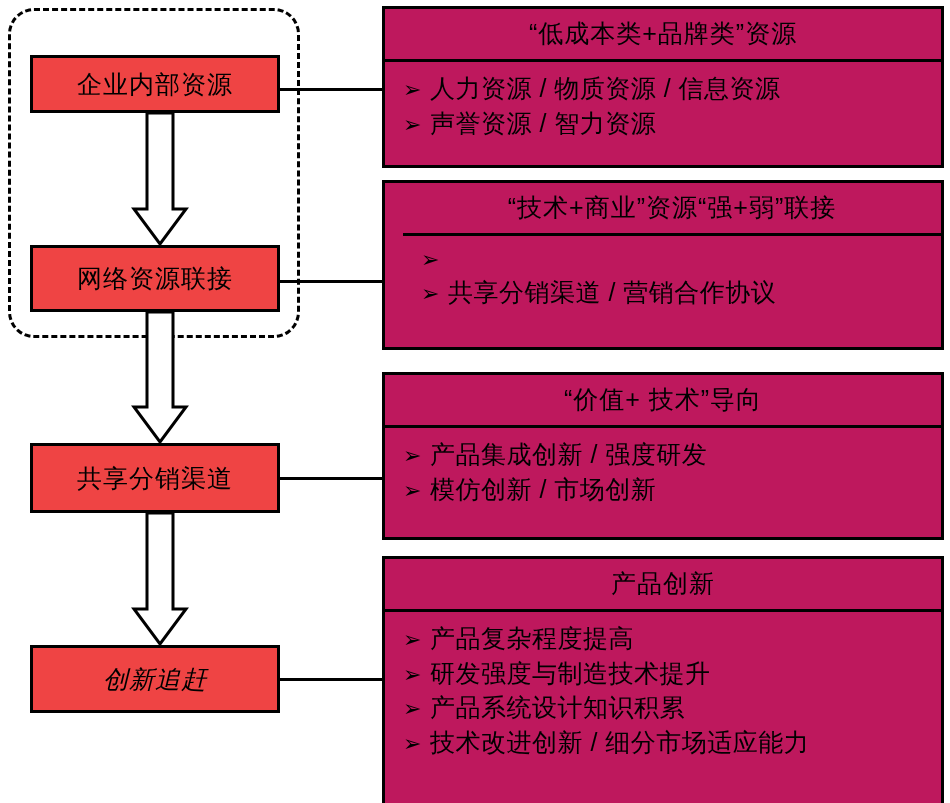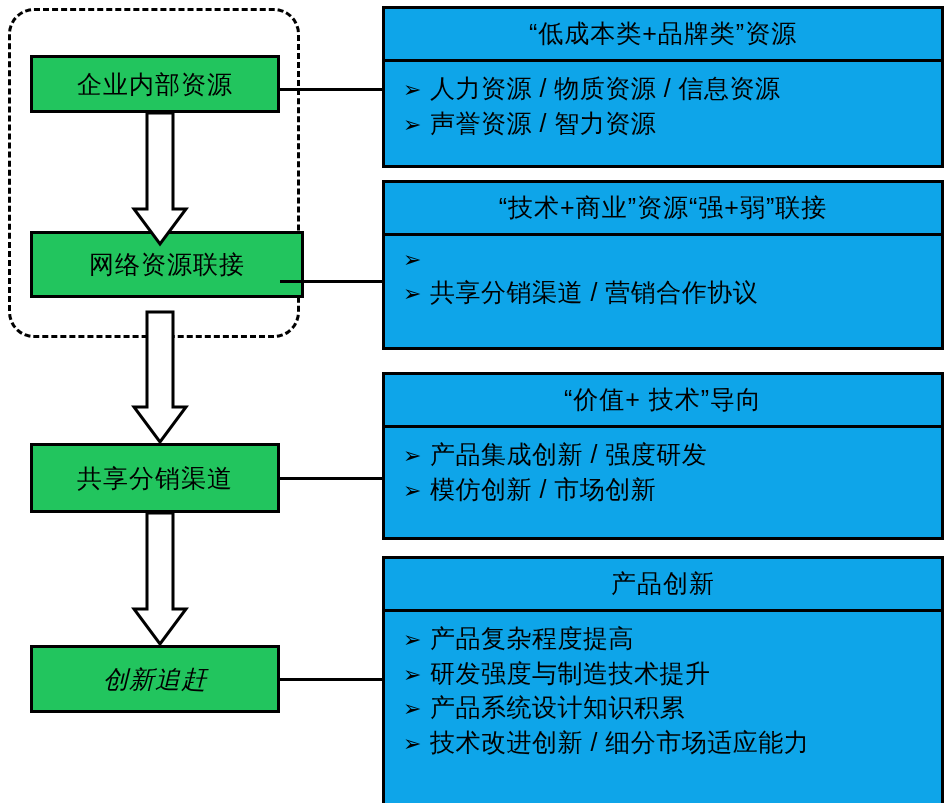--- a/index.html
+++ b/index.html
@@ -25,33 +25,33 @@
     width: 292px;
     height: 330px;
     border: 3px dashed #000000;
     border-radius: 26px;
     box-sizing: border-box;
   }
   .node {
     position: absolute;
     box-sizing: border-box;
     border: 3px solid #000000;
-    background: #22c55e;
+    background: #ef4444;
     display: flex;
     align-items: center;
     justify-content: center;
     font-size: 25px;
     letter-spacing: 1px;
     color: #000000;
   }
   .panel {
     position: absolute;
     box-sizing: border-box;
     border: 3px solid #000000;
-    background: #0ea5e9;
+    background: #be185d;
   }
   .panel-title {
     box-sizing: border-box;
     width: 100%;
     text-align: center;
     font-size: 25px;
     letter-spacing: 1px;
     padding: 8px 6px 9px 6px;
     border-bottom: 3px solid #000000;
   }
@@ -85,21 +85,21 @@
 <body>
 
 <div id="canvas">
 
   <div class="dashed-group"></div>
 
   <div class="node" style="left:30px; top:55px; width:250px; height:58px;">
     <span>企业内部资源</span>
   </div>
 
-  <div class="node" style="left:30px; top:231px; width:274px; height:67px;">
+  <div class="node" style="left:30px; top:245px; width:250px; height:67px;">
     <span>网络资源联接</span>
   </div>
 
   <div class="node" style="left:30px; top:443px; width:250px; height:70px;">
     <span>共享分销渠道</span>
   </div>
 
   <div class="node" style="left:30px; top:645px; width:250px; height:68px;font-style:italic;">
     <span>创新追赶</span>
   </div>
@@ -128,21 +128,21 @@
         <span class="bullet-mark">➢</span>
         <span>人力资源 / 物质资源 / 信息资源</span>
       </div>
       <div class="bullet-row">
         <span class="bullet-mark">➢</span>
         <span>声誉资源 / 智力资源</span>
       </div>
     </div>
   </div>
 
-  <div class="panel" style="left:382px; top:180px; width:562px; height:170px;">
+  <div class="panel" style="left:382px; top:180px; width:562px; height:170px;padding-left:18px;">
     <div class="panel-title">“技术+商业”资源“强+弱”联接</div>
     <div class="panel-body">
       <div class="bullet-row">
         <span class="bullet-mark">➢</span>
       </div>
       <div class="bullet-row">
         <span class="bullet-mark">➢</span>
         <span>共享分销渠道 / 营销合作协议</span>
       </div>
     </div>

